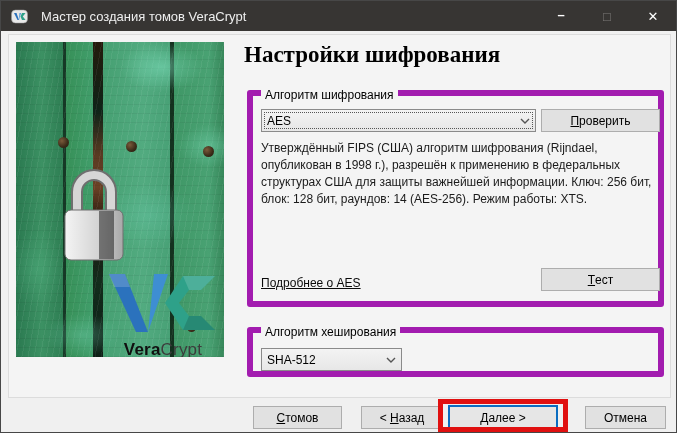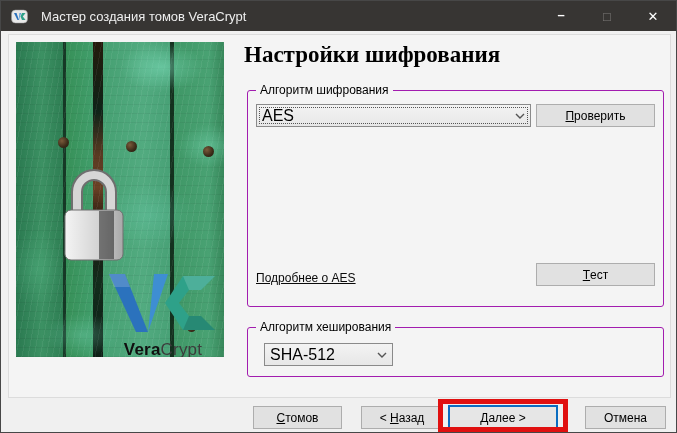--- a/index.html
+++ b/index.html
@@ -75,41 +75,41 @@
   .vc-logo .wordmark .crypt { font-weight:normal; color:#3c3c3c;margin-top:11px; }
 
   
   .heading {
     position:absolute; left:235px; top:7px;
     font-family:"Liberation Serif", serif; font-size:23px; font-weight:bold; color:#000;
   }
 
   
   .groupbox {
-    position:absolute; border:1px solid #a21caf; border-radius:3px; background:transparent;
+    position:absolute; border:6px solid #a21caf; border-radius:3px; background:transparent;
   }
   .groupbox .gb-label {
     position:absolute; top:-8px; left:8px; background:#f4f4f4;
     padding:0 4px; font-size:12px; color:#000; line-height:14px;
   }
   .gb-enc  { left:238px; top:55px;  width:417px; height:217px; }
   .gb-hash { left:238px; top:292px; width:417px; height:50px; }
 
   
   .combo {
     position:absolute; height:23px; background:linear-gradient(#f3f3f3,#e7e7e7);
     border:1px solid #8a8a8a; display:flex; align-items:center; cursor:default;
   }
-  .combo .combo-value { flex:1; font-size:16px; color:#000; padding-left:5px; }
+  .combo .combo-value { flex:1; font-size:12px; color:#000; padding-left:5px; }
   .combo .combo-arrow { width:20px; display:flex; align-items:center; justify-content:center; }
   .combo.focused .focus-rect {
     position:absolute; inset:2px; border:1px dotted #555; pointer-events:none;
   }
   .combo-enc  { left:8px; top:13px; width:275px; }
-  .combo-hash { left:16px; top:15px; width:129px; }
+  .combo-hash { left:8px; top:15px; width:141px; }
 
   
   .btn {
     position:absolute; height:23px; background:#e1e1e1; border:1px solid #adadad;
     font-size:12px; color:#000; display:flex; align-items:center; justify-content:center;
     font-family:"Liberation Sans", sans-serif; cursor:default; white-space:pre;
   }
   .btn .mn { text-decoration:underline; }
   .btn-verify { left:288px; top:13px;  width:119px; }
   .btn-test   { left:288px; top:172px; width:119px; }
@@ -217,20 +217,21 @@
         <span class="combo-arrow">
           <svg width="10" height="6" viewBox="0 0 10 6">
               <polyline points="1,1 5,5 9,1" fill="none" stroke="#555" stroke-width="1.4"></polyline>
             </svg>
         </span>
         <span class="focus-rect"></span>
       </div>
 
       <button class="btn btn-verify"><span></span><span class="mn">П</span><span>роверить</span></button>
 
+      <div class="desc">Утверждённый FIPS (США) алгоритм шифрования (Rijndael, опубликован в 1998 г.), разрешён к применению в федеральных структурах США для защиты важнейшей информации. Ключ: 256 бит, блок: 128 бит, раундов: 14 (AES-256). Режим работы: XTS.</div>
 
       <a class="link link-more">Подробнее о AES</a>
 
       <button class="btn btn-test"><span></span><span class="mn">Т</span><span>ест</span></button>
     </div>
 
     <div class="groupbox gb-hash">
       <span class="gb-label">Алгоритм хеширования</span>
 
       <div class="combo combo-hash">

